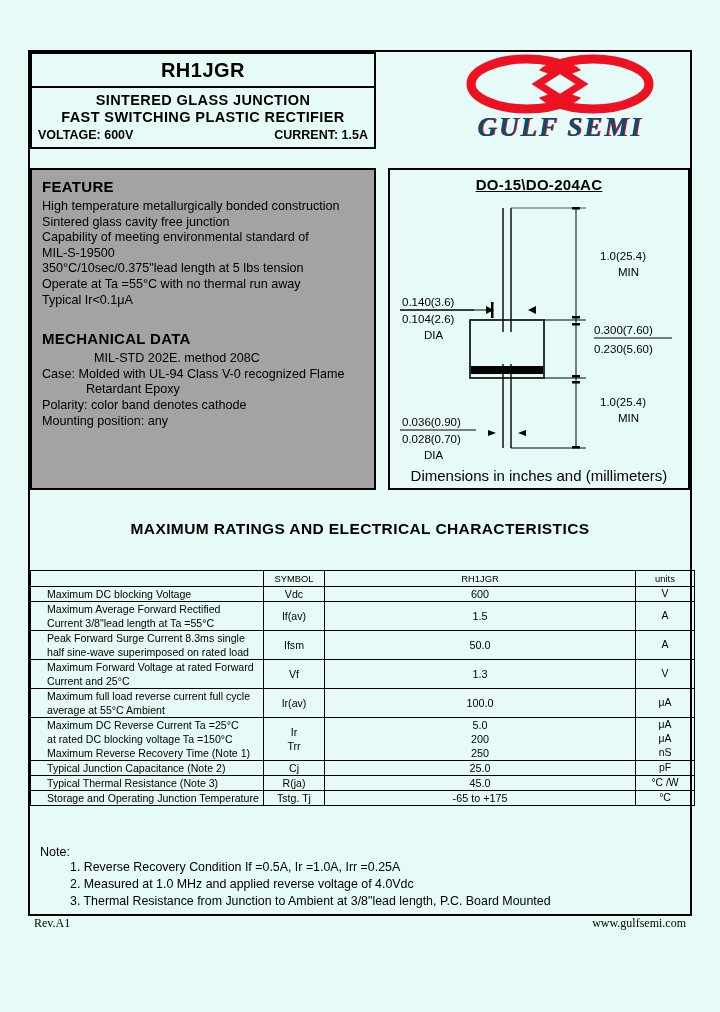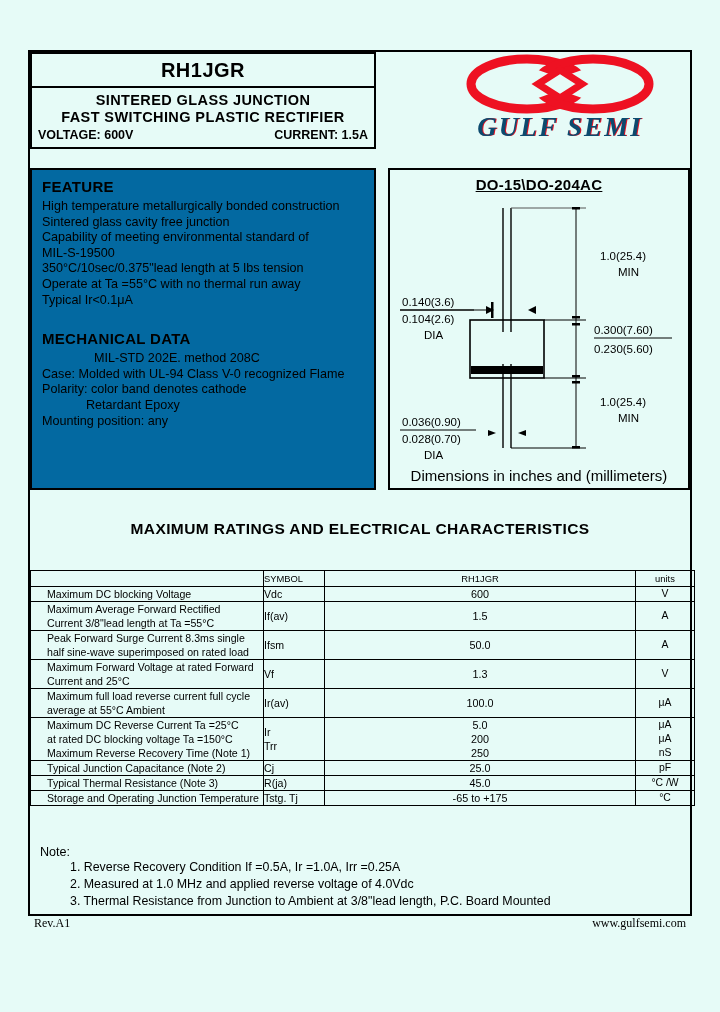--- a/index.html
+++ b/index.html
@@ -97,21 +97,21 @@
   
   #left-panel {
     position: absolute;
     left: 30px;
     top: 168px;
     width: 346px;
     height: 322px;
     border: 2px solid #000;
     box-sizing: border-box;
     padding: 8px 10px;
-    background: #0369a1;
+    background: #a3a3a3;
   }
   .panel-head {
     font-size: 15px;
     font-weight: bold;
     letter-spacing: 0.3px;
     margin-bottom: 4px;
   }
   .panel-line {
     font-size: 12.6px;
     line-height: 15.6px;
@@ -176,21 +176,21 @@
     width: 660px;
     border-collapse: collapse;
     table-layout: fixed;
   }
   #ratings-table td {
     border: 1px solid #000;
     padding: 0;
     vertical-align: middle;
   }
   #ratings-table .c-param { width: 232px; }
-  #ratings-table .c-sym   { width: 60px;  }
+  #ratings-table .c-sym   { width: 60px;  text-align: center; }
   #ratings-table .c-val   { width: 310px; text-align: center; }
   #ratings-table .c-unit  { width: 58px;  text-align: center; }
 
   .hdr td { height: 15px; font-size: 9.4px; }
   .param-txt {
     font-size: 10.6px;
     line-height: 14px;
     padding-left: 16px;
     white-space: nowrap;
   }
@@ -281,22 +281,22 @@
     <div class="panel-line">MIL-S-19500</div>
     <div class="panel-line">350°C/10sec/0.375"lead length at 5 lbs tension</div>
     <div class="panel-line">Operate at Ta =55°C with no thermal run away</div>
     <div class="panel-line">Typical Ir&lt;0.1μA</div>
   </div>
 
   <div class="panel-head" id="mech-head">MECHANICAL DATA</div>
   <div>
     <div class="panel-line indent-1">MIL-STD 202E. method 208C</div>
     <div class="panel-line">Case: Molded with UL-94 Class V-0 recognized Flame</div>
+    <div class="panel-line indent-2">Retardant Epoxy</div>
     <div class="panel-line">Polarity: color band denotes cathode</div>
-    <div class="panel-line indent-2">Retardant Epoxy</div>
     <div class="panel-line">Mounting position: any</div>
   </div>
 
 </div>
 
 <div id="draw-panel">
   <div id="draw-title">DO-15\DO-204AC</div>
 
   <svg id="draw-svg" width="300" height="272" viewBox="0 0 300 272">
     <g stroke="#000" fill="none" stroke-width="1.4">

